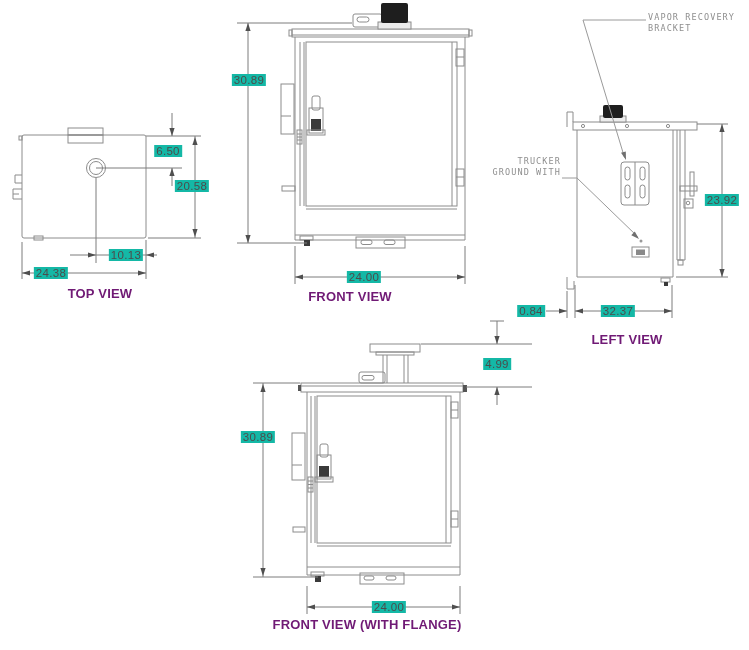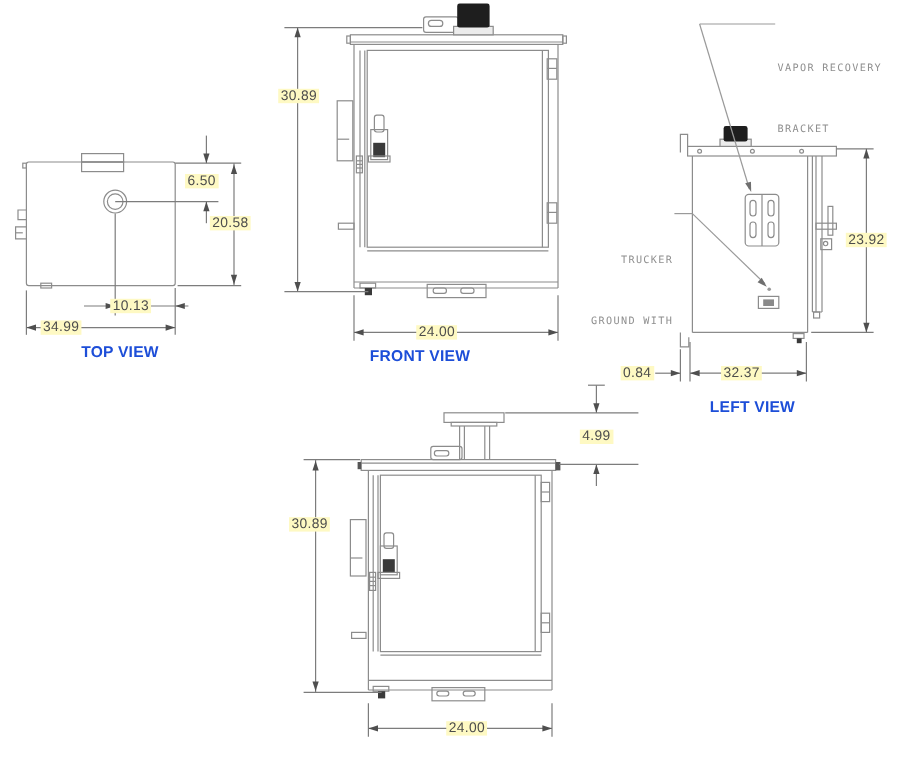--- a/index.html
+++ b/index.html
@@ -1,27 +1,27 @@
 <!DOCTYPE html>
 <html><head>
 <meta charset="utf-8">
 <style>
   html,body{margin:0;padding:0;background:#fff;}
   .canvas{position:relative;width:749px;height:650px;background:#fff;overflow:hidden;
           font-family:"Liberation Sans",sans-serif;}
   .canvas svg{position:absolute;left:0;top:0;}
   .dim-label{position:absolute;transform:translate(-50%,-50%);
-    font:11.5px "Liberation Sans",sans-serif;color:#4c4c4c;background:#fef9c3;
+    font:11.5px "Liberation Sans",sans-serif;color:#4c4c4c;background:#14b8a6;
     padding:0 2px;white-space:nowrap;letter-spacing:.3px;}
   .view-title{position:absolute;transform:translate(-50%,-50%);
-    font:bold 13px "Liberation Sans",sans-serif;color:#1d4ed8;
+    font:bold 13px "Liberation Sans",sans-serif;color:#701a75;
     letter-spacing:.2px;white-space:nowrap;}
   .annot{position:absolute;font:8.5px "DejaVu Sans Mono",monospace;color:#8f8f8f;
     letter-spacing:1.1px;line-height:10.5px;white-space:nowrap;}
-  .annot span{display:block;margin-top:40px;}
+  .annot span{display:block;}
   .annot.right{text-align:right;}
 </style>
 </head>
 <body>
 
 <div class="canvas">
 <svg width="749" height="650" viewBox="0 0 749 650">
 
   <g stroke="#8c8c8c" fill="none" stroke-width="1">
     <rect x="22" y="135" width="124" height="103" rx="2"></rect>
@@ -238,38 +238,39 @@
       <polygon points="307,607 315,604.4 315,609.6"></polygon>
       <polygon points="460,607 452,604.4 452,609.6"></polygon>
       <polygon points="497,344 494.4,336 499.6,336"></polygon>
       <polygon points="497,387 494.4,395 499.6,395"></polygon>
     </g>
   </g>
 </svg>
 
   <div class="dim-label" style="left:168px;top:151px">6.50</div>
   <div class="dim-label" style="left:192px;top:186px">20.58</div>
-  <div class="dim-label" style="left:109px;top:255px">10.13</div>
-  <div class="dim-label" style="left:51px;top:273px">34.99</div>
+  <div class="dim-label" style="left:126px;top:255px">10.13</div>
+  <div class="dim-label" style="left:51px;top:273px">24.38</div>
   <div class="view-title" style="left:100px;top:293px">TOP VIEW</div>
 
   <div class="dim-label" style="left:249px;top:80px">30.89</div>
   <div class="dim-label" style="left:364px;top:277px">24.00</div>
   <div class="view-title" style="left:350px;top:296px">FRONT VIEW</div>
 
   <div class="dim-label" style="left:722px;top:200px">23.92</div>
   <div class="dim-label" style="left:531px;top:311px">0.84</div>
   <div class="dim-label" style="left:618px;top:311px">32.37</div>
   <div class="view-title" style="left:627px;top:339px">LEFT VIEW</div>
 
   <div class="annot" style="left:648px;top:12px">
     <span>VAPOR RECOVERY</span>
     <span>BRACKET</span>
   </div>
-  <div class="annot right" style="left:477px;top:172px;width:84px">
+  <div class="annot right" style="left:477px;top:156px;width:84px">
     <span>TRUCKER</span>
     <span>GROUND WITH</span>
   </div>
 
   <div class="dim-label" style="left:258px;top:437px">30.89</div>
   <div class="dim-label" style="left:497px;top:364px">4.99</div>
   <div class="dim-label" style="left:389px;top:607px">24.00</div>
+  <div class="view-title" style="left:367px;top:624px">FRONT VIEW (WITH FLANGE)</div>
 </div>
 
 </body></html>

